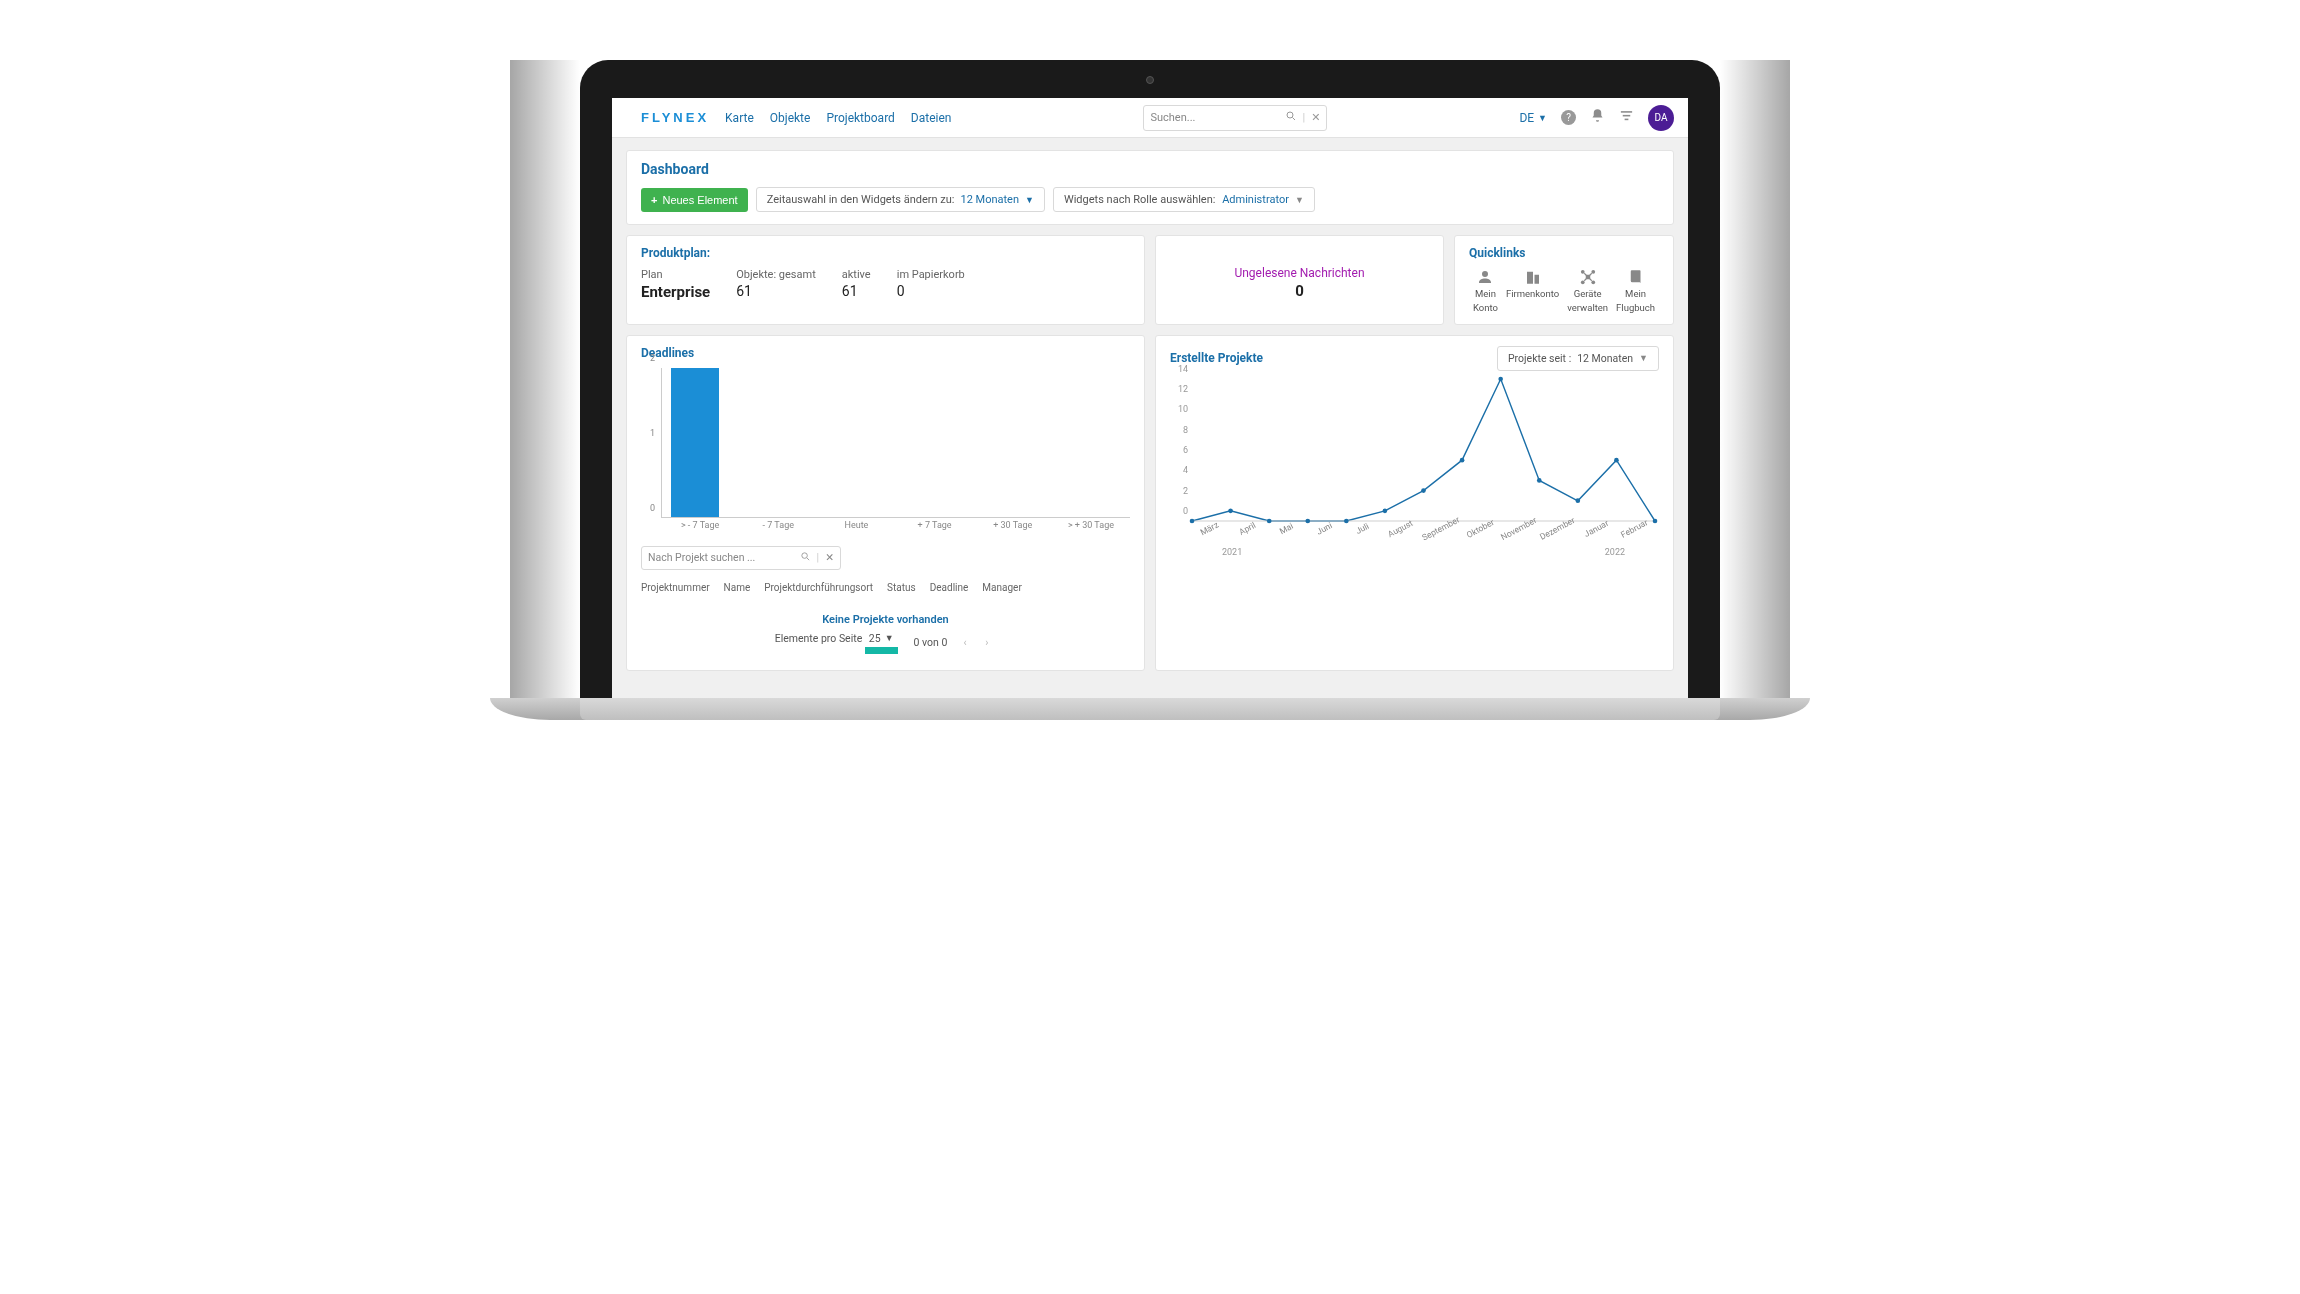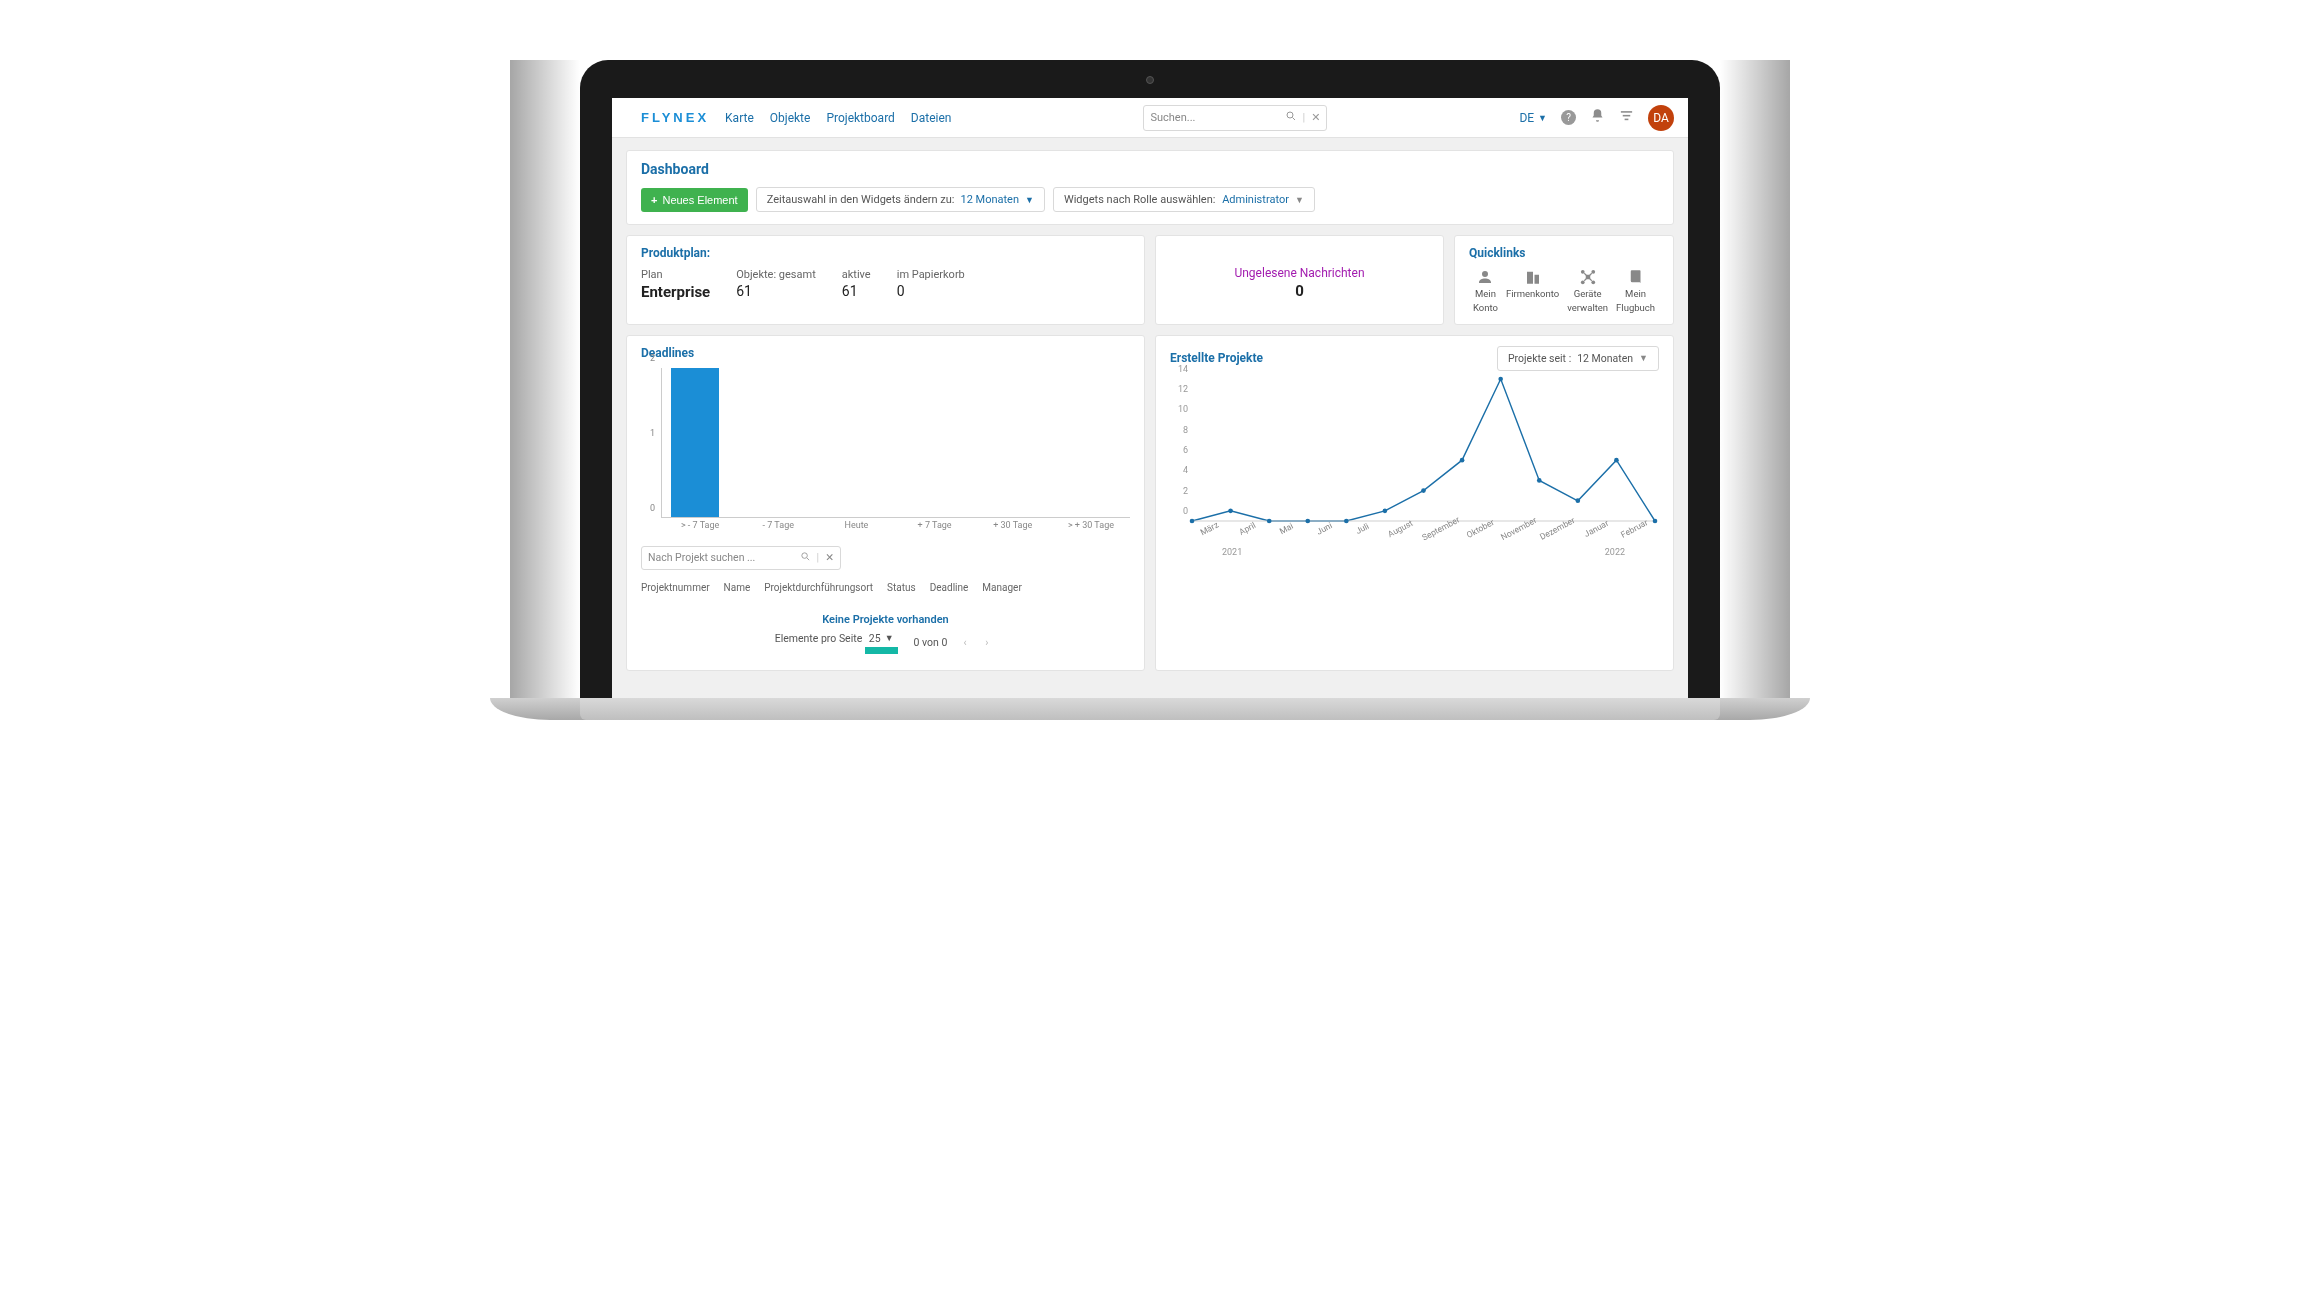--- a/index.html
+++ b/index.html
@@ -83,21 +83,21 @@
     border:1px solid #d9d9d9;border-radius:3px;height:26px;
     padding:0 6px;width:184px;justify-content:space-between;
     color:#888;font-size:11px;
   }
   .topbar-center .s-icons{display:flex;align-items:center;gap:6px;color:#999;}
   .topbar-center .divider{color:#ccc;}
   .topbar-right{display:flex;align-items:center;gap:14px;color:#777;}
   .lang{color:#1b6fa8;font-size:12px;display:flex;align-items:center;gap:4px;cursor:pointer;}
   .caret{font-size:9px;}
   .icon-circle{width:15px;height:15px;border-radius:50%;background:#999;color:#fff;font-size:10px;display:flex;align-items:center;justify-content:center;}
-  .avatar{width:26px;height:26px;border-radius:50%;background:#c2410c;color:#fff;font-size:12px;display:flex;align-items:center;justify-content:center;}
+  .avatar{width:26px;height:26px;border-radius:50%;background:#4c1d95;color:#fff;font-size:10px;display:flex;align-items:center;justify-content:center;}
   .hdr-icon svg{width:15px;height:15px;fill:#8c8c8c;}
   
   .content{padding:12px 14px;}
   .card{background:#fff;border:1px solid #e3e3e3;border-radius:3px;}
   .dash-head{padding:10px 14px 12px 14px;margin-bottom:10px;}
   .dash-title{color:#1b6fa8;font-weight:700;font-size:14px;margin-bottom:10px;}
   .dash-controls{display:flex;align-items:center;gap:8px;}
   .btn-green{
     background:#3fb24f;color:#fff;border:none;border-radius:3px;
     font-size:11px;padding:6px 10px;display:flex;align-items:center;gap:5px;cursor:pointer;

